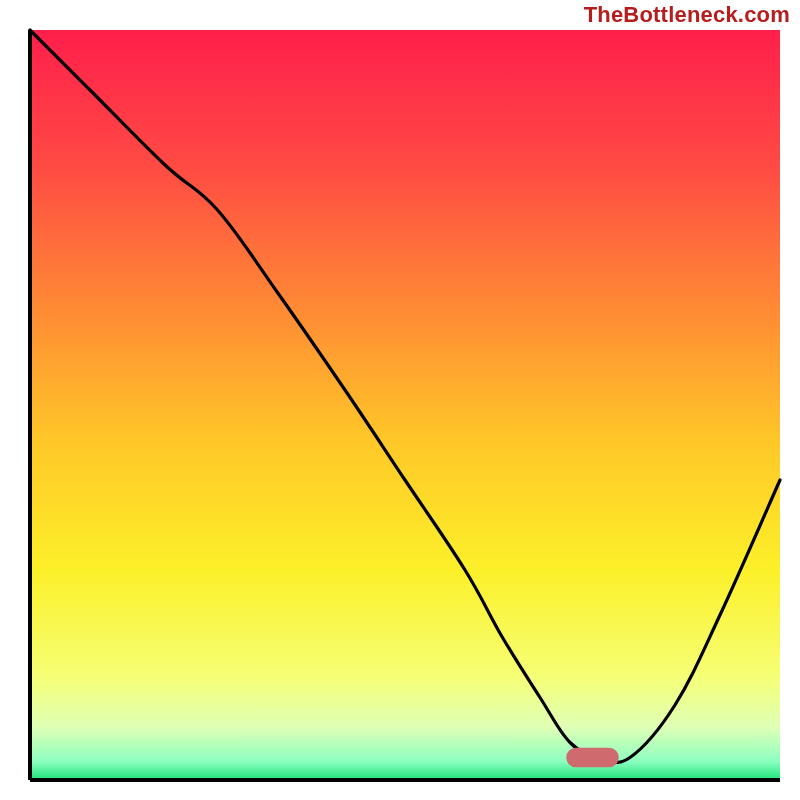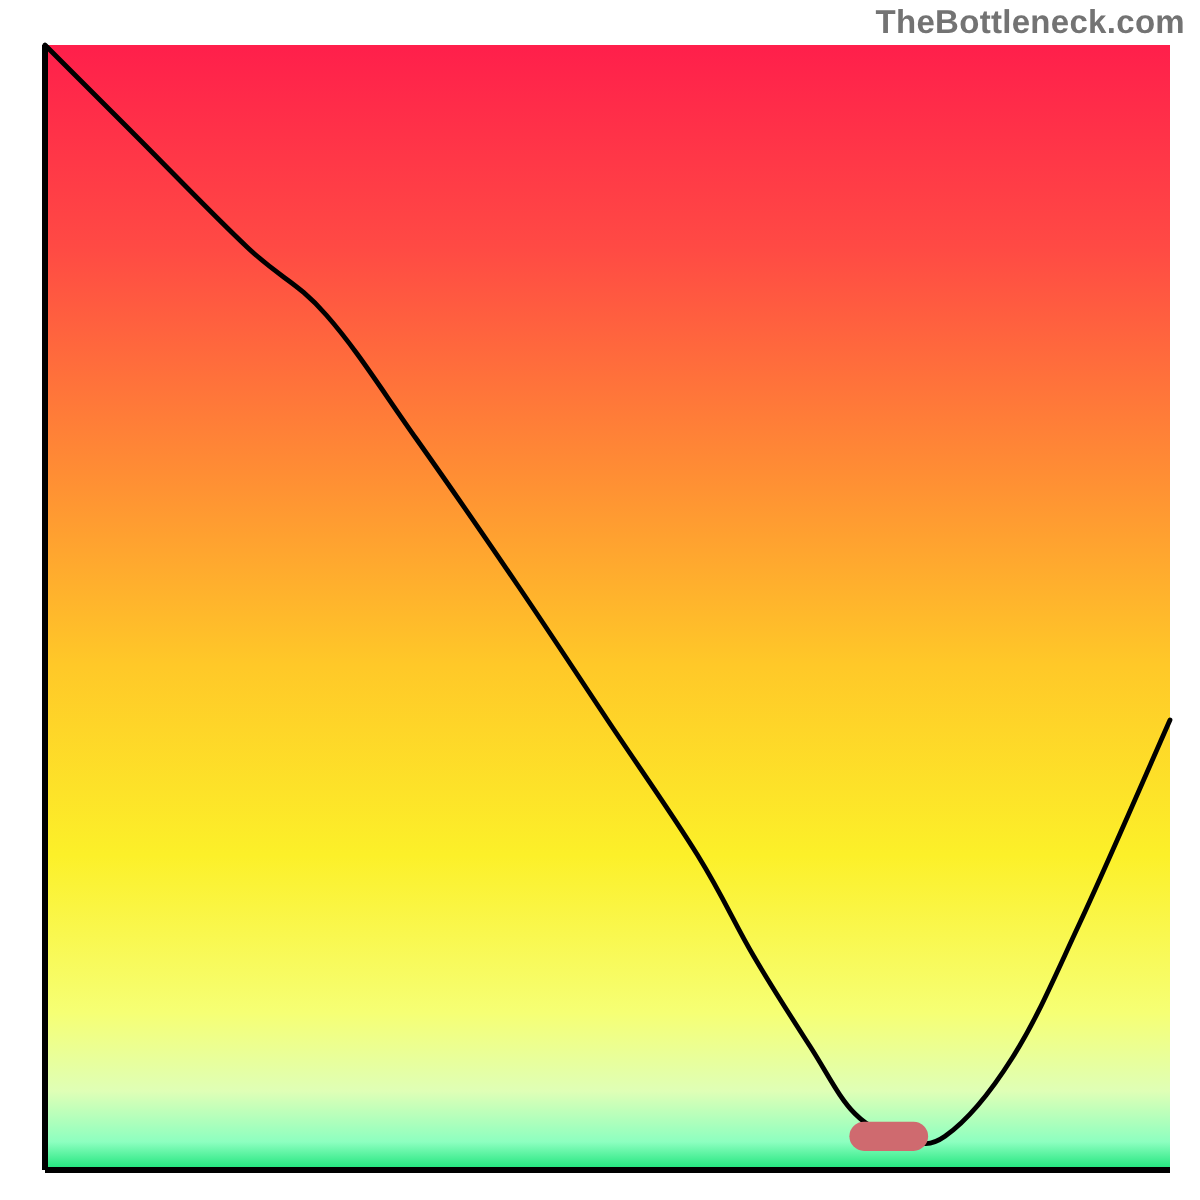--- a/index.html
+++ b/index.html
@@ -14,21 +14,21 @@
     position: relative;
     width: 800px;
     height: 800px;
   }
   .watermark {
     position: absolute;
     top: 2px;
     right: 10px;
     font-size: 22px;
     font-weight: 600;
-    color: #737373;
+    color: #b91c1c;
     letter-spacing: 0.2px;
   }
   svg {
     position: absolute;
     left: 0;
     top: 0;
   }
 </style>
 </head>
 <body>

